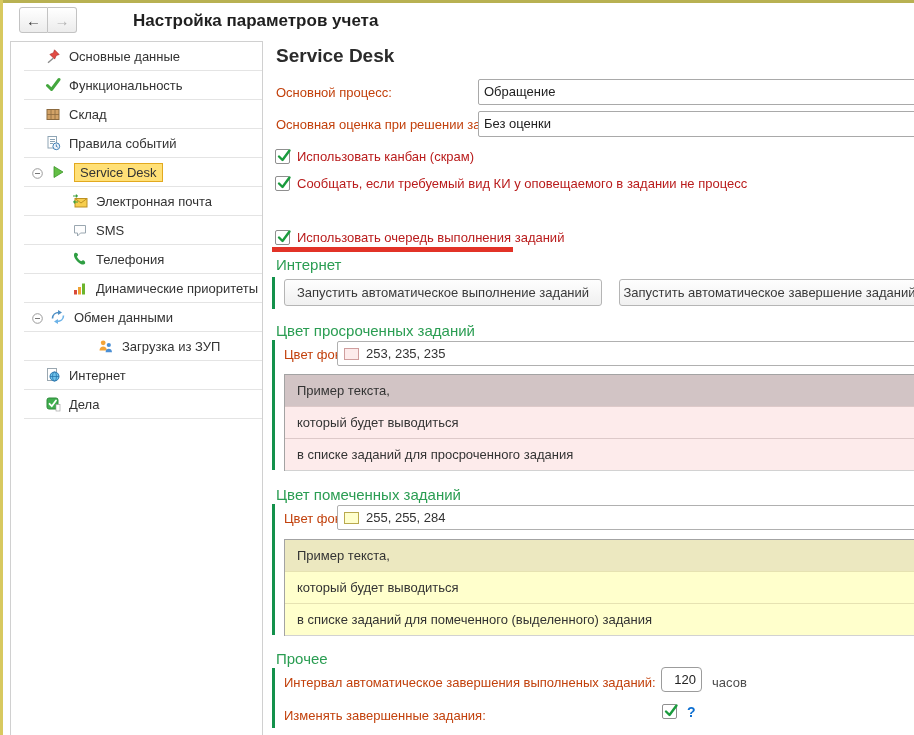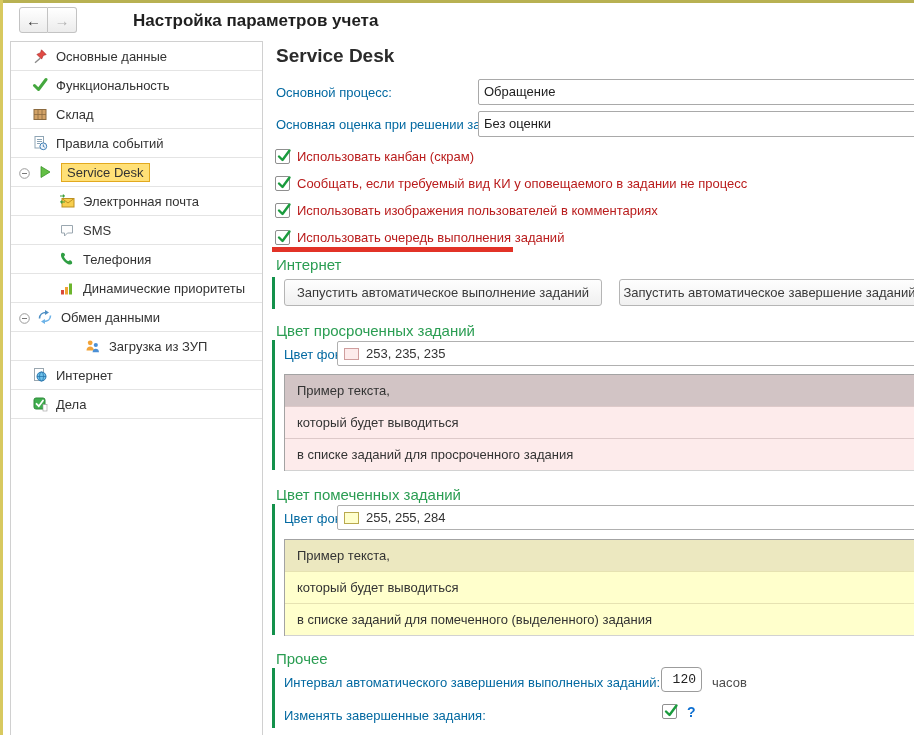--- a/index.html
+++ b/index.html
@@ -10,31 +10,31 @@
   .frame-left{position:absolute;left:0;top:0;width:3px;bottom:0;background:#d8c95f;z-index:9}
   
   #nav{position:absolute;left:19px;top:7px;display:flex;}
   .nav-btn{width:29px;height:26px;border:1px solid #c3c3c3;background:linear-gradient(#ffffff,#ececec);
            display:flex;align-items:center;justify-content:center;font-size:15px;font-weight:bold;box-sizing:border-box;}
   .nav-btn.back{border-radius:3px 0 0 3px;color:#3a3a3a;}
   .nav-btn.fwd{border-radius:0 3px 3px 0;color:#b3b3b3;border-left:none;}
   #title{position:absolute;left:133px;top:11px;font-size:17px;font-weight:bold;color:#1f1f1f;}
   
   #sidebar{position:absolute;left:10px;top:41px;width:253px;bottom:0;background:#fff;
-           border:1px solid #d0d0d0;border-bottom:none;box-sizing:border-box;}
+           border:1px solid #d0d0d0;border-bottom:none;box-sizing:border-box;padding-left:13px;}
   .srow{height:29px;display:flex;align-items:center;border-bottom:1px solid #e4e4e4;box-sizing:border-box;white-space:nowrap;}
   .srow .icon{width:16px;height:16px;flex:0 0 16px;}
   .srow .icon svg{display:block;}
   .srow .lbl{margin-left:8px;color:#333;}
   .pl0{padding-left:21px}.plx{padding-left:8px}.pl1{padding-left:48px}.pl2{padding-left:74px}
   .expander{width:11px;height:11px;flex:0 0 11px;margin-right:7px;}
   .hl{background:#ffe077;border:1px solid #e2a91f;padding:1px 5px;margin-left:5px;}
   
   #heading{position:absolute;left:276px;top:45px;font-size:19px;font-weight:bold;color:#2b2b2b;}
-  .flabel{position:absolute;left:276px;color:#0369a1;}
+  .flabel{position:absolute;left:276px;color:#c2410c;}
   .txt-input{position:absolute;left:478px;right:-3px;height:24px;line-height:24px;border:1px solid #a9a9a9;
              border-radius:2px;background:#fff;padding-left:5px;color:#222;}
   .cbrow{position:absolute;left:275px;height:20px;display:flex;align-items:center;}
   .cb{width:15px;height:15px;background:#fff;border:1px solid #8f8f8f;border-radius:2px;position:relative;flex:0 0 15px;box-sizing:border-box;}
   .cb svg{position:absolute;left:0;top:-2px;overflow:visible;}
   .cbl{margin-left:7px;color:#b91c1c;}
   #red-underline{position:absolute;left:272px;top:247px;width:241px;height:5px;background:#e23227;}
   .sect{position:absolute;left:276px;color:#2a9d52;font-size:15px;}
   .gbar{position:absolute;left:272px;width:3px;background:#13914b;}
   .btn{position:absolute;height:27px;line-height:25px;border:1px solid #b5b5b5;border-radius:3px;
@@ -43,21 +43,21 @@
                background:#fff;display:flex;align-items:center;color:#333;}
   .swatch{width:15px;height:12px;margin:0 7px 0 6px;box-sizing:border-box;}
   .swatch.pink{border:1px solid #cf9d9d;}
   .swatch.yellow{border:1px solid #b9a94e;}
   .preview{position:absolute;left:284px;right:-3px;border-top:1px solid #a3a3a3;border-left:1px solid #a3a3a3;}
   .prow{height:32px;line-height:32px;padding-left:12px;box-sizing:border-box;color:#333;}
   .preview.overdue .prow{border-bottom:1px solid #ddc9c9;}
   .preview.marked .prow{border-bottom:1px solid #e6e2b2;}
   .preview .prow:last-child{border-bottom:1px solid #d2d2d2;}
   #interval-input{position:absolute;left:661px;top:667px;width:41px;height:25px;line-height:23px;border:1px solid #9c9c9c;
-                  border-radius:4px;background:#fff;text-align:right;padding-right:5px;box-sizing:border-box;color:#222;font-family:Liberation Mono, monospace;}
+                  border-radius:4px;background:#fff;text-align:right;padding-right:5px;box-sizing:border-box;color:#222;}
   #interval-unit{position:absolute;left:712px;top:675px;color:#4d4d4d;}
   #modify-cb{position:absolute;left:662px;top:704px;}
   #help-q{position:absolute;left:687px;top:704px;color:#0d6fd1;font-weight:bold;font-size:14px;}
 </style>
 </head>
 <body>
 
 <div id="app">
   <div class="frame-top"></div>
   <div class="frame-left"></div>
@@ -239,28 +239,20 @@
     <span class="cbl">Использовать канбан (скрам)</span>
   </div>
   <div class="cbrow" style="top:173px">
     <span class="cb">
         <svg width="16" height="16" viewBox="0 0 16 16">
           <path d="M3 8.5L6.5 12L13.5 2.5" fill="none" stroke="#1a9b3d" stroke-width="2.4" stroke-linecap="round" stroke-linejoin="round"></path>
         </svg>
       </span>
     <span class="cbl">Сообщать, если требуемый вид КИ у оповещаемого в задании не процесс</span>
   </div>
-  <div class="cbrow" style="top:200px">
-    <span class="cb">
-        <svg width="16" height="16" viewBox="0 0 16 16">
-          <path d="M3 8.5L6.5 12L13.5 2.5" fill="none" stroke="#1a9b3d" stroke-width="2.4" stroke-linecap="round" stroke-linejoin="round"></path>
-        </svg>
-      </span>
-    <span class="cbl">Использовать изображения пользователей в комментариях</span>
-  </div>
   <div class="cbrow" style="top:227px">
     <span class="cb">
         <svg width="16" height="16" viewBox="0 0 16 16">
           <path d="M3 8.5L6.5 12L13.5 2.5" fill="none" stroke="#1a9b3d" stroke-width="2.4" stroke-linecap="round" stroke-linejoin="round"></path>
         </svg>
       </span>
     <span class="cbl">Использовать очередь выполнения заданий</span>
   </div>
 
   <div id="red-underline"></div>
@@ -291,21 +283,21 @@
     <span>255, 255, 284</span>
   </div>
   <div class="preview marked" style="top:539px">
     <div class="prow" style="background: rgb(236, 232, 192);">Пример текста,</div>
     <div class="prow" style="background: rgb(255, 255, 204);">который будет выводиться</div>
     <div class="prow" style="background: rgb(255, 255, 204);">в списке заданий для помеченного (выделенного) задания</div>
   </div>
 
   <div class="sect" style="top:650px">Прочее</div>
   <div class="gbar" style="top:668px;height:60px"></div>
-  <div class="flabel" style="left:284px;top:675px">Интервал автоматического завершения выполненых заданий:</div>
+  <div class="flabel" style="left:284px;top:675px">Интервал автоматическое завершения выполненых заданий:</div>
   <div id="interval-input">120</div>
   <div id="interval-unit">часов</div>
   <div class="flabel" style="left:284px;top:708px">Изменять завершенные задания:</div>
   <div id="modify-cb">
     <span class="cb" style="display:block">
         <svg width="16" height="16" viewBox="0 0 16 16">
           <path d="M3 8.5L6.5 12L13.5 2.5" fill="none" stroke="#1a9b3d" stroke-width="2.4" stroke-linecap="round" stroke-linejoin="round"></path>
         </svg>
       </span>
   </div>

